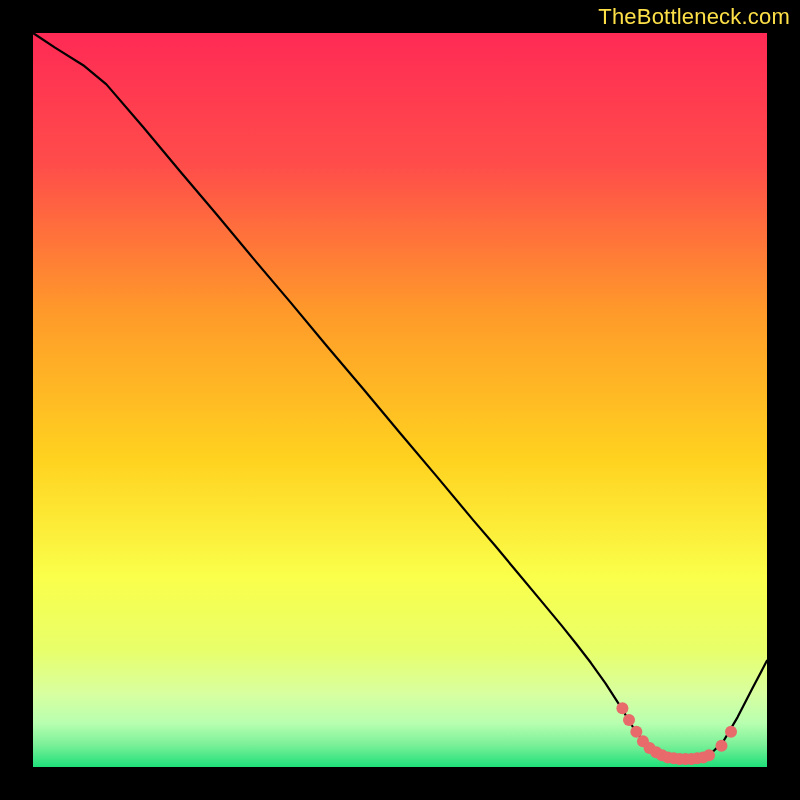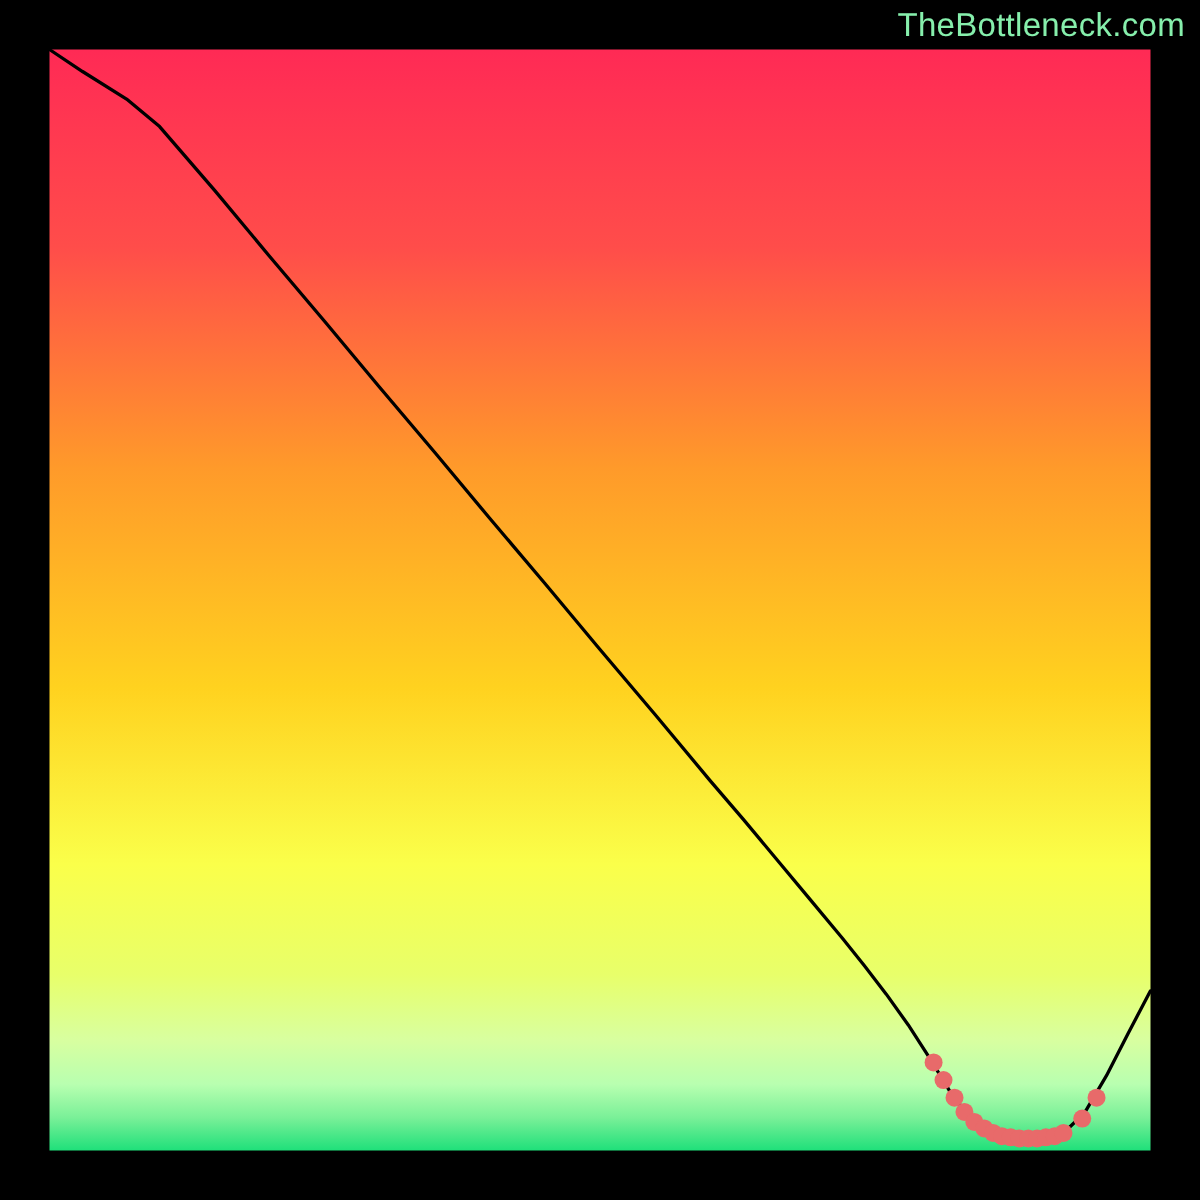--- a/index.html
+++ b/index.html
@@ -15,21 +15,21 @@
     position: relative;
     width: 800px;
     height: 800px;
   }
   .watermark {
     position: absolute;
     top: 4px;
     right: 10px;
     font-family: Arial, Helvetica, sans-serif;
     font-size: 22px;
-    color: #86efac;
+    color: #fde047;
     font-weight: 500;
     letter-spacing: 0.2px;
   }
   svg {
     display: block;
   }
 </style>
 </head>
 <body>
 

